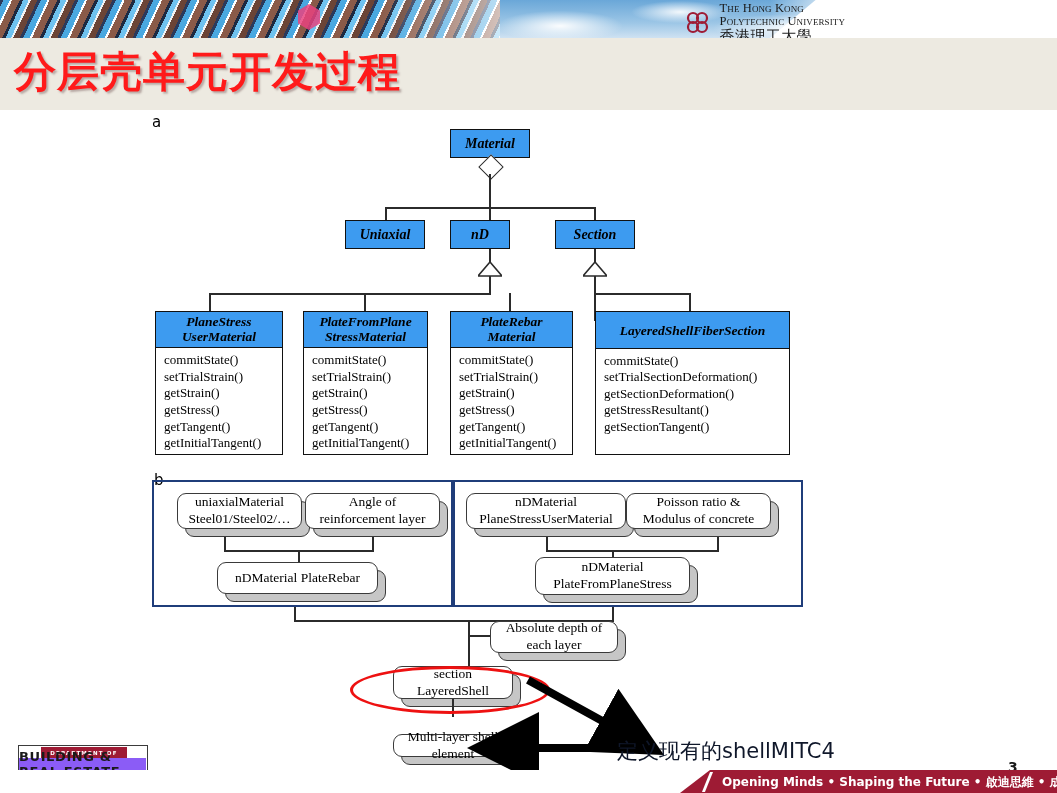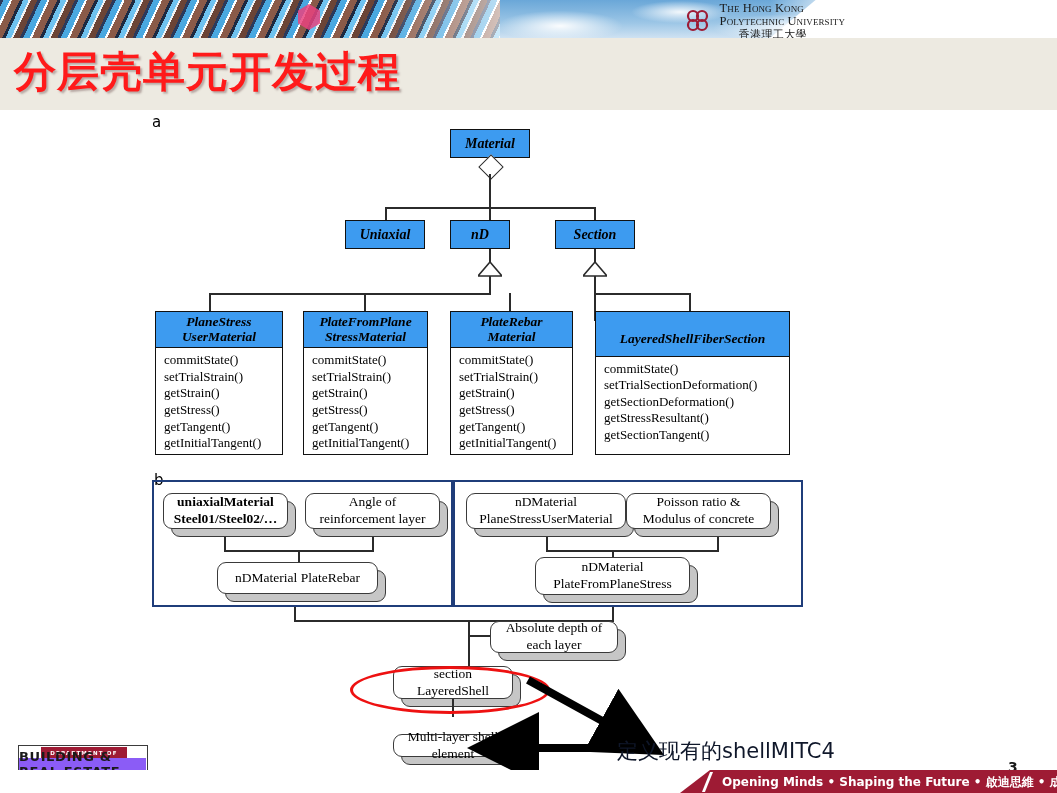--- a/index.html
+++ b/index.html
@@ -101,24 +101,23 @@
   .polyu-l1, .polyu-l2 {
     font-family: "Liberation Serif", serif;
     font-size: 12.5px;
     letter-spacing: .1px;
     white-space: nowrap;
   }
   .polyu-l1 { font-variant: small-caps; }
   .polyu-l2 { font-variant: small-caps; }
   .polyu-l3 {
     font-family: "DejaVu Sans", sans-serif;
-    font-size: 11px;
+    font-size: 15px;
     margin-top: 1px;
     letter-spacing: .4px;
-    margin-left: 19px;
   }
 
   
   .title-band {
     position: absolute;
     left: 0; top: 38px;
     width: 1057px; height: 72px;
     background: #edeae1;
     border-bottom: 1px solid #d9d5c8;
   }
@@ -459,38 +458,38 @@
       <div>commitState()</div>
       <div>setTrialStrain()</div>
       <div>getStrain()</div>
       <div>getStress()</div>
       <div>getTangent()</div>
       <div>getInitialTangent()</div>
     </div>
   </div>
 
   <div class="uml-box" style="left:595px; top:201px; width:195px; height:144px;">
-    <div class="uml-head" style="padding-top:20px; padding-bottom:9px;">
+    <div class="uml-head" style="padding-top:12px; padding-bottom:9px;">
       <div>LayeredShellFiberSection</div>
     </div>
     <div class="uml-methods">
       <div>commitState()</div>
       <div>setTrialSectionDeformation()</div>
       <div>getSectionDeformation()</div>
       <div>getStressResultant()</div>
       <div>getSectionTangent()</div>
     </div>
   </div>
 
   <div class="panel-label" style="left:154px; top:361px;">b</div>
 
   <div class="blue-panel" style="left:152px; top:370px; width:301px; height:127px;"></div>
   <div class="blue-panel" style="left:453px; top:370px; width:350px; height:127px;"></div>
 
-  <div class="rbox" style="left:163px; top:383px; width:125px; height:36px;font-weight:bold;">
+  <div class="rbox" style="left:177px; top:383px; width:125px; height:36px;">
     <div class="shadow"></div>
     <div class="face">
       <span>
         <span>uniaxialMaterial</span><br>
         <span>Steel01/Steel02/…</span>
       </span>
     </div>
   </div>
 
   <div class="rbox" style="left:305px; top:383px; width:135px; height:36px;">

